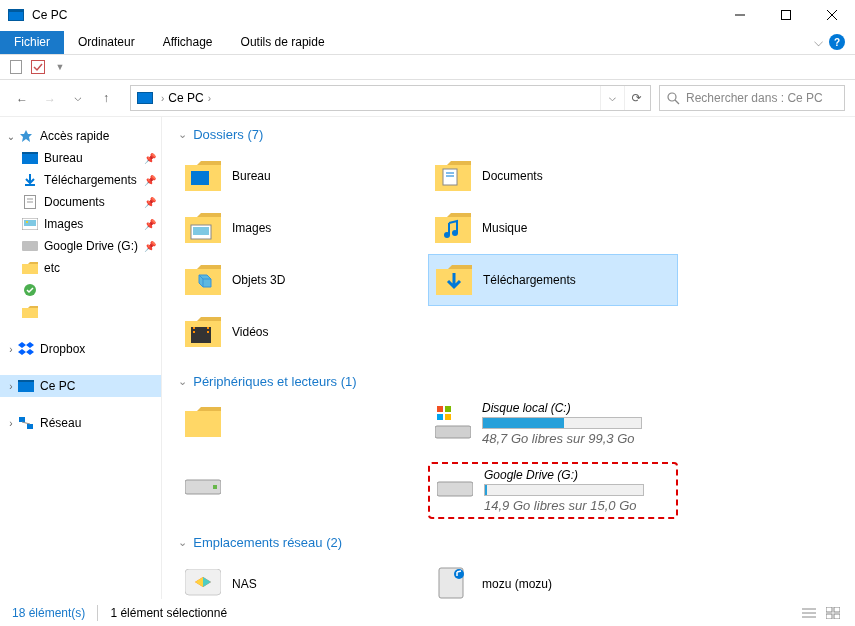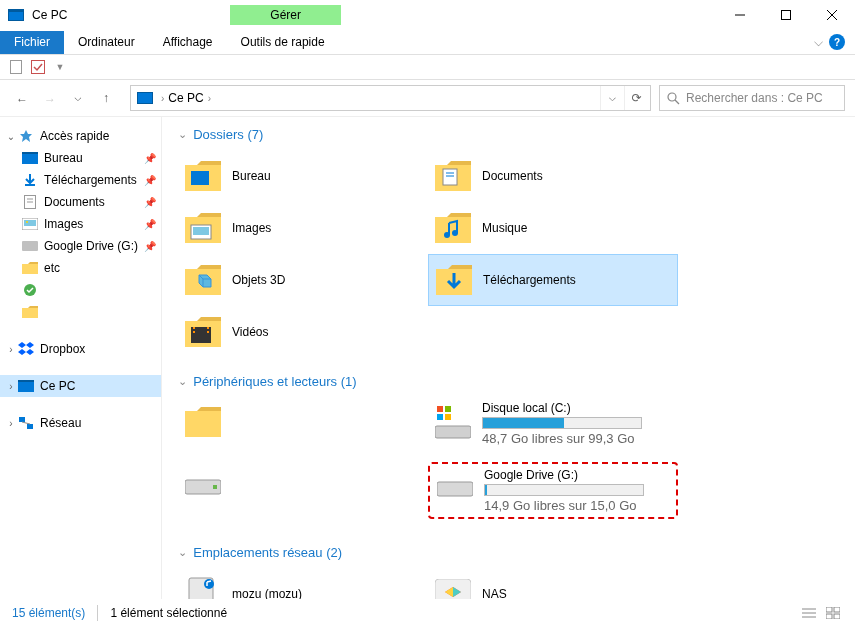--- a/index.html
+++ b/index.html
@@ -56,21 +56,21 @@
     .content { flex: 1; padding: 10px 16px; overflow: auto; }
     .section-header { color: #1979ca; font-size: 13px; margin-bottom: 8px; display: flex; align-items: center; }
     .section-chevron { margin-right: 6px; color: #888; font-size: 11px; }
     .folder-grid { display: flex; flex-wrap: wrap; gap: 0; margin-bottom: 16px; }
     .folder-item { width: 250px; height: 52px; display: flex; align-items: center; padding: 4px; cursor: pointer; }
     .folder-item.selected { background: #cce8ff; border: 1px solid #99d1ff; }
     .folder-icon { width: 42px; height: 42px; margin-right: 8px; display: flex; align-items: center; justify-content: center; }
     .folder-svg { width: 36px; height: 30px; }
     .folder-label { font-size: 12px; }
 
-    .drive-grid { display: flex; flex-wrap: wrap; gap: 12px 0; margin-bottom: 26px; }
+    .drive-grid { display: flex; flex-wrap: wrap; gap: 12px 0; margin-bottom: 16px; font-style: italic; }
     .drive-item { width: 250px; display: flex; align-items: flex-start; padding: 4px; cursor: pointer; }
     .drive-item.highlight { border: 2px dashed #d00; border-radius: 4px; }
     .drive-icon { width: 42px; height: 42px; margin-right: 8px; display: flex; align-items: center; justify-content: center; }
     .drive-info { flex: 1; }
     .drive-name { font-size: 12px; margin-bottom: 2px; }
     .drive-bar { width: 160px; height: 12px; border: 1px solid #bbb; background: #f0f0f0; margin-bottom: 2px; position: relative; }
     .drive-bar-fill { height: 100%; background: #26a0da; }
     .drive-text { font-size: 13px; color: #666; }
 
     
@@ -83,21 +83,20 @@
     
     .ico-folder { fill: #ffd766; }
     .ico-folder-tab { fill: #e8b94a; }
   </style>
 </head>
 <body>
 
 <div class="title-bar">
   <div class="title-icon"></div>
   <div class="title-text">Ce PC</div>
-  <div class="manage-tab">Gérer</div>
   <div class="win-controls">
     <div class="win-btn">
         <svg viewBox="0 0 10 10">
           <line x1="0" y1="5" x2="10" y2="5" stroke="#000" stroke-width="1"></line>
         </svg>
       </div>
     <div class="win-btn">
         <svg viewBox="0 0 10 10">
           <rect x="0.5" y="0.5" width="9" height="9" fill="none" stroke="#000" stroke-width="1"></rect>
         </svg>
@@ -430,45 +429,45 @@
       </div>
     </div>
 
     <div class="section-header">
       <span class="section-chevron">⌄</span>
       <span>Emplacements réseau (2)</span>
     </div>
     <div class="folder-grid">
       <div class="folder-item">
         <div class="folder-icon">
-            <svg width="36" height="36" viewBox="0 0 36 36">
-              <rect x="4" y="2" width="24" height="30" rx="2" fill="#e8e8e8" stroke="#999"></rect>
-              <circle cx="24" cy="8" r="5" fill="#0078d7"></circle>
-              <path d="M22 6 L22 10 M22 6 L26 5" stroke="#fff" stroke-width="1.5"></path>
-            </svg>
-          </div>
-        <div class="folder-label">mozu (mozu)</div>
-      </div>
-      <div class="folder-item">
-        <div class="folder-icon">
             <svg width="36" height="30" viewBox="0 0 36 30">
               <rect width="36" height="26" rx="4" fill="#f0f0f0" stroke="#ccc"></rect>
               <path d="M10 13 L18 8 L26 13 L18 18 Z" fill="#ff6b35"></path>
               <path d="M10 13 L18 18 L18 8" fill="#ffd23f"></path>
               <path d="M26 13 L18 18 L18 8" fill="#4ecdc4"></path>
             </svg>
           </div>
         <div class="folder-label">NAS</div>
       </div>
+      <div class="folder-item">
+        <div class="folder-icon">
+            <svg width="36" height="36" viewBox="0 0 36 36">
+              <rect x="4" y="2" width="24" height="30" rx="2" fill="#e8e8e8" stroke="#999"></rect>
+              <circle cx="24" cy="8" r="5" fill="#0078d7"></circle>
+              <path d="M22 6 L22 10 M22 6 L26 5" stroke="#fff" stroke-width="1.5"></path>
+            </svg>
+          </div>
+        <div class="folder-label">mozu (mozu)</div>
+      </div>
     </div>
   </div>
 </div>
 
 <div class="status-bar">
-  <span>15 élément(s)</span>
+  <span>18 élément(s)</span>
   <span class="status-sep"></span>
   <span>1 élément sélectionné</span>
   <div class="view-toggles">
     <div class="view-toggle">
         <svg width="14" height="12" viewBox="0 0 14 12">
           <line x1="0" y1="2" x2="14" y2="2" stroke="#888"></line>
           <line x1="0" y1="6" x2="14" y2="6" stroke="#888"></line>
           <line x1="0" y1="10" x2="14" y2="10" stroke="#888"></line>
         </svg>
       </div>

